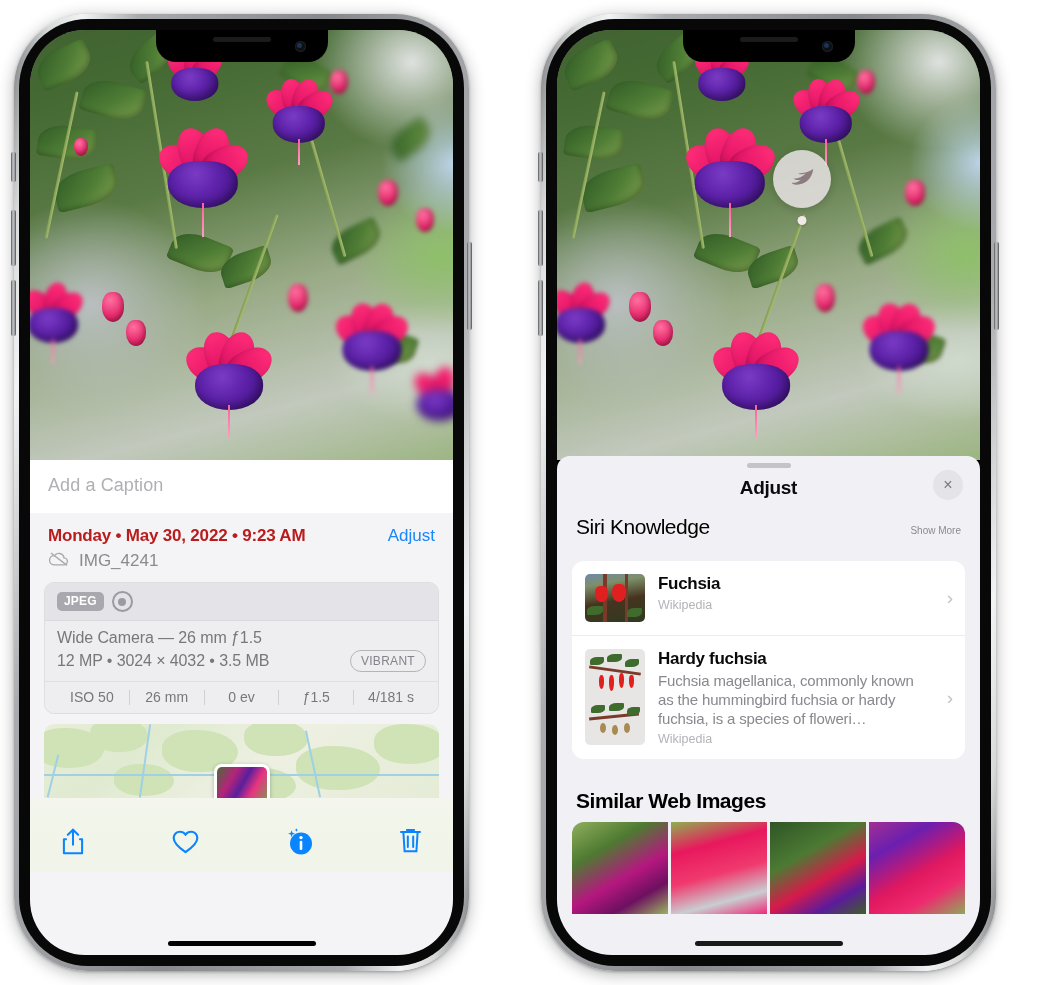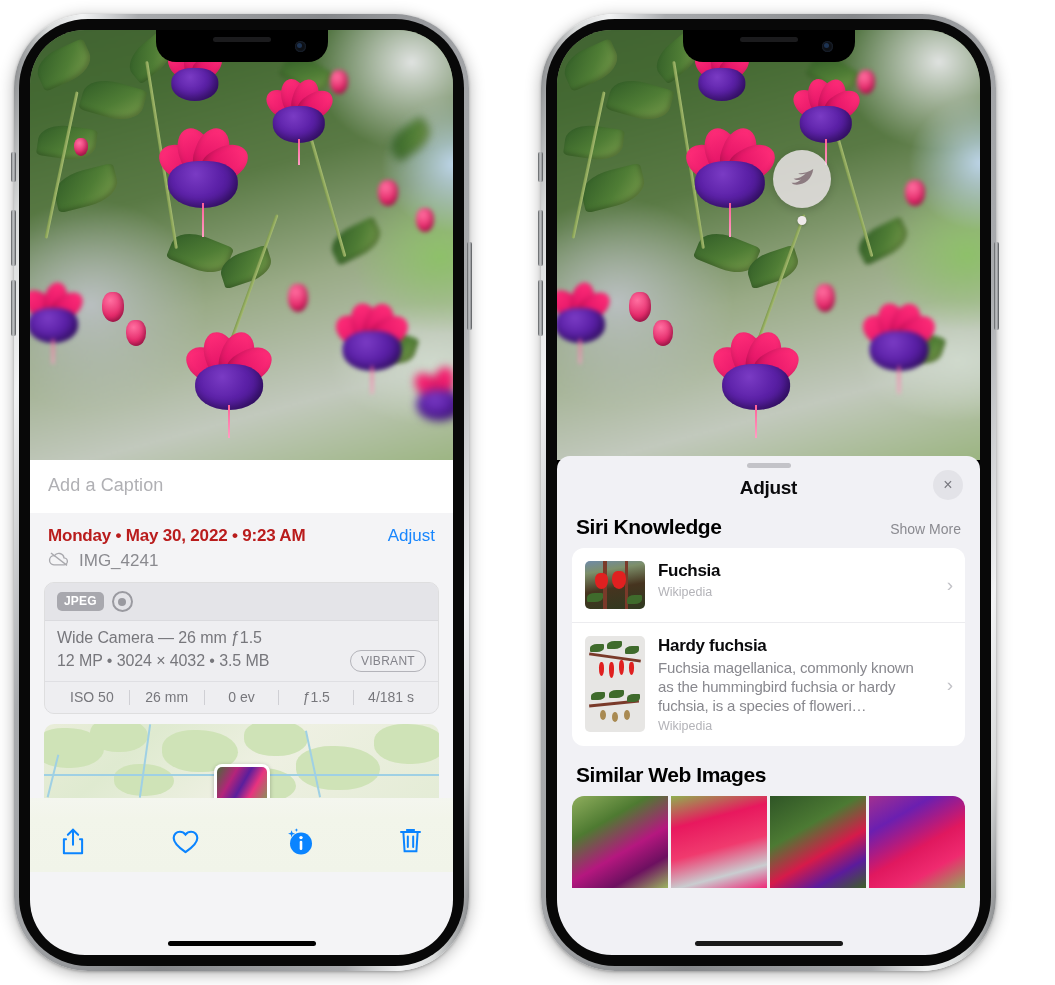--- a/index.html
+++ b/index.html
@@ -226,23 +226,23 @@
   .res-head {
     position:relative; padding: 9px 0 16px; text-align:center;
   }
   .res-title { font-size:19px; font-weight:700; color:#0b0b0d; letter-spacing:-.3px; }
   .close-btn {
     position:absolute; right:17px; top:2px; width:30px; height:30px; border-radius:50%;
     background:#e3e3e8; display:flex; align-items:center; justify-content:center;
     color:#78787f; font-size:16px; cursor:pointer;
   }
   .sec-head { display:flex; align-items:baseline; padding: 0 19px 9px; }
-  .sec-title { flex:1; font-size:21px; font-weight:700; color:#000; letter-spacing:-.45px; }
-  .show-more { font-size:14px; color:#8a8a90;text-align:right; }
-  .cards { margin: 0 15px; background:#fff; border-radius:12px; overflow:hidden; }
+  .sec-title { flex:1; font-size:21px; font-weight:400; color:#000; letter-spacing:-.45px; }
+  .show-more { font-size:10px; color:#8a8a90;text-align:right; }
+  .cards { margin: 13px 15px; background:#fff; border-radius:12px; overflow:hidden; }
   .kcard { display:flex; align-items:flex-start; padding: 13px 12px 13px 13px; gap:13px; }
   .kcard + .kcard { border-top:1px solid #ececef; }
   .kthumb { width:60px; border-radius:5px; flex:none; overflow:hidden; }
   .kthumb.t1 { height:48px;
     background: linear-gradient(170deg,#6f8aa8 0%,#7d8f6a 22%,#46341f 55%,#2f3a20 100%); position:relative; }
   .kthumb.t2 { height:96px; background:#e7e6e4; position:relative; }
   .kt-fl { position:absolute; background:#e02020; border-radius:40% 40% 50% 50%; }
   .kt-lf { position:absolute; background:#3f6b2c; border-radius:50% 10% 50% 10%; }
   .kt-br { position:absolute; background:#7a3a2a; }
   .kt-bud { position:absolute; background:#a98a52; border-radius:50%; }

